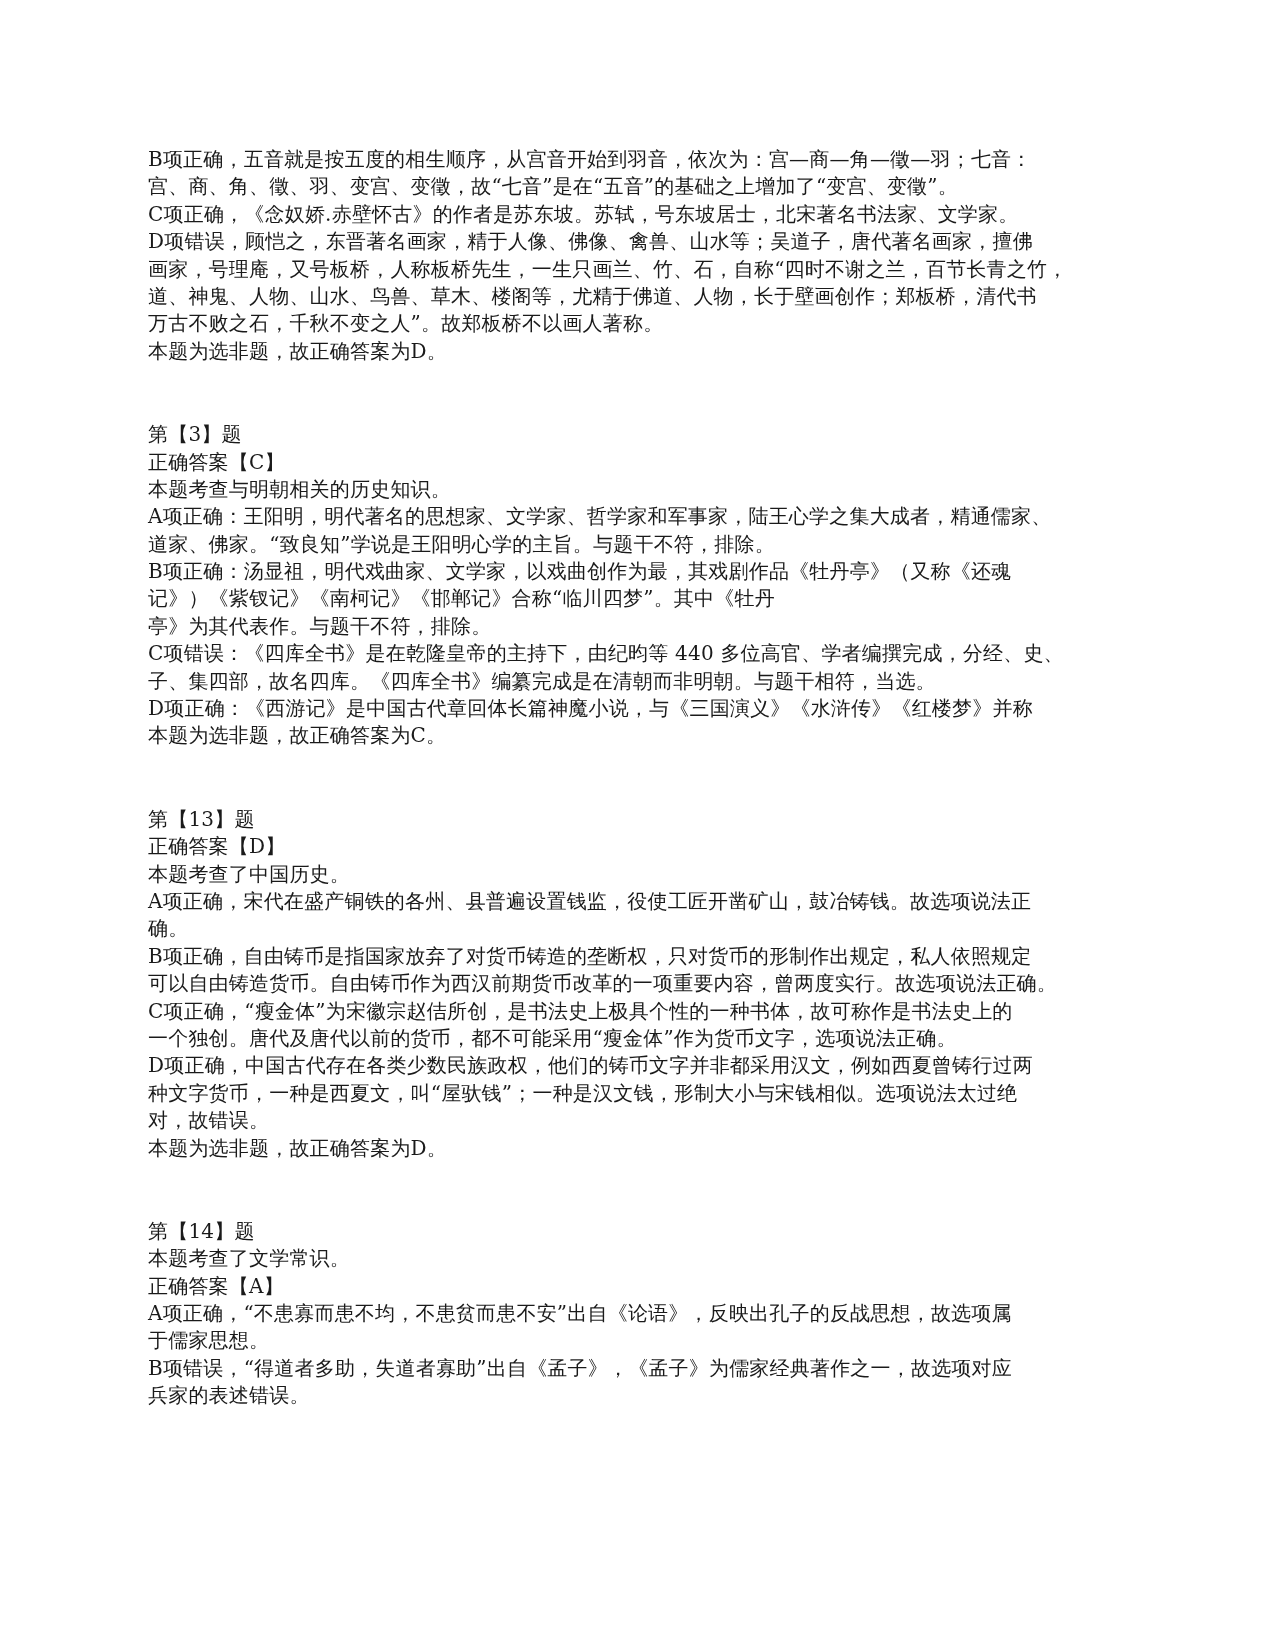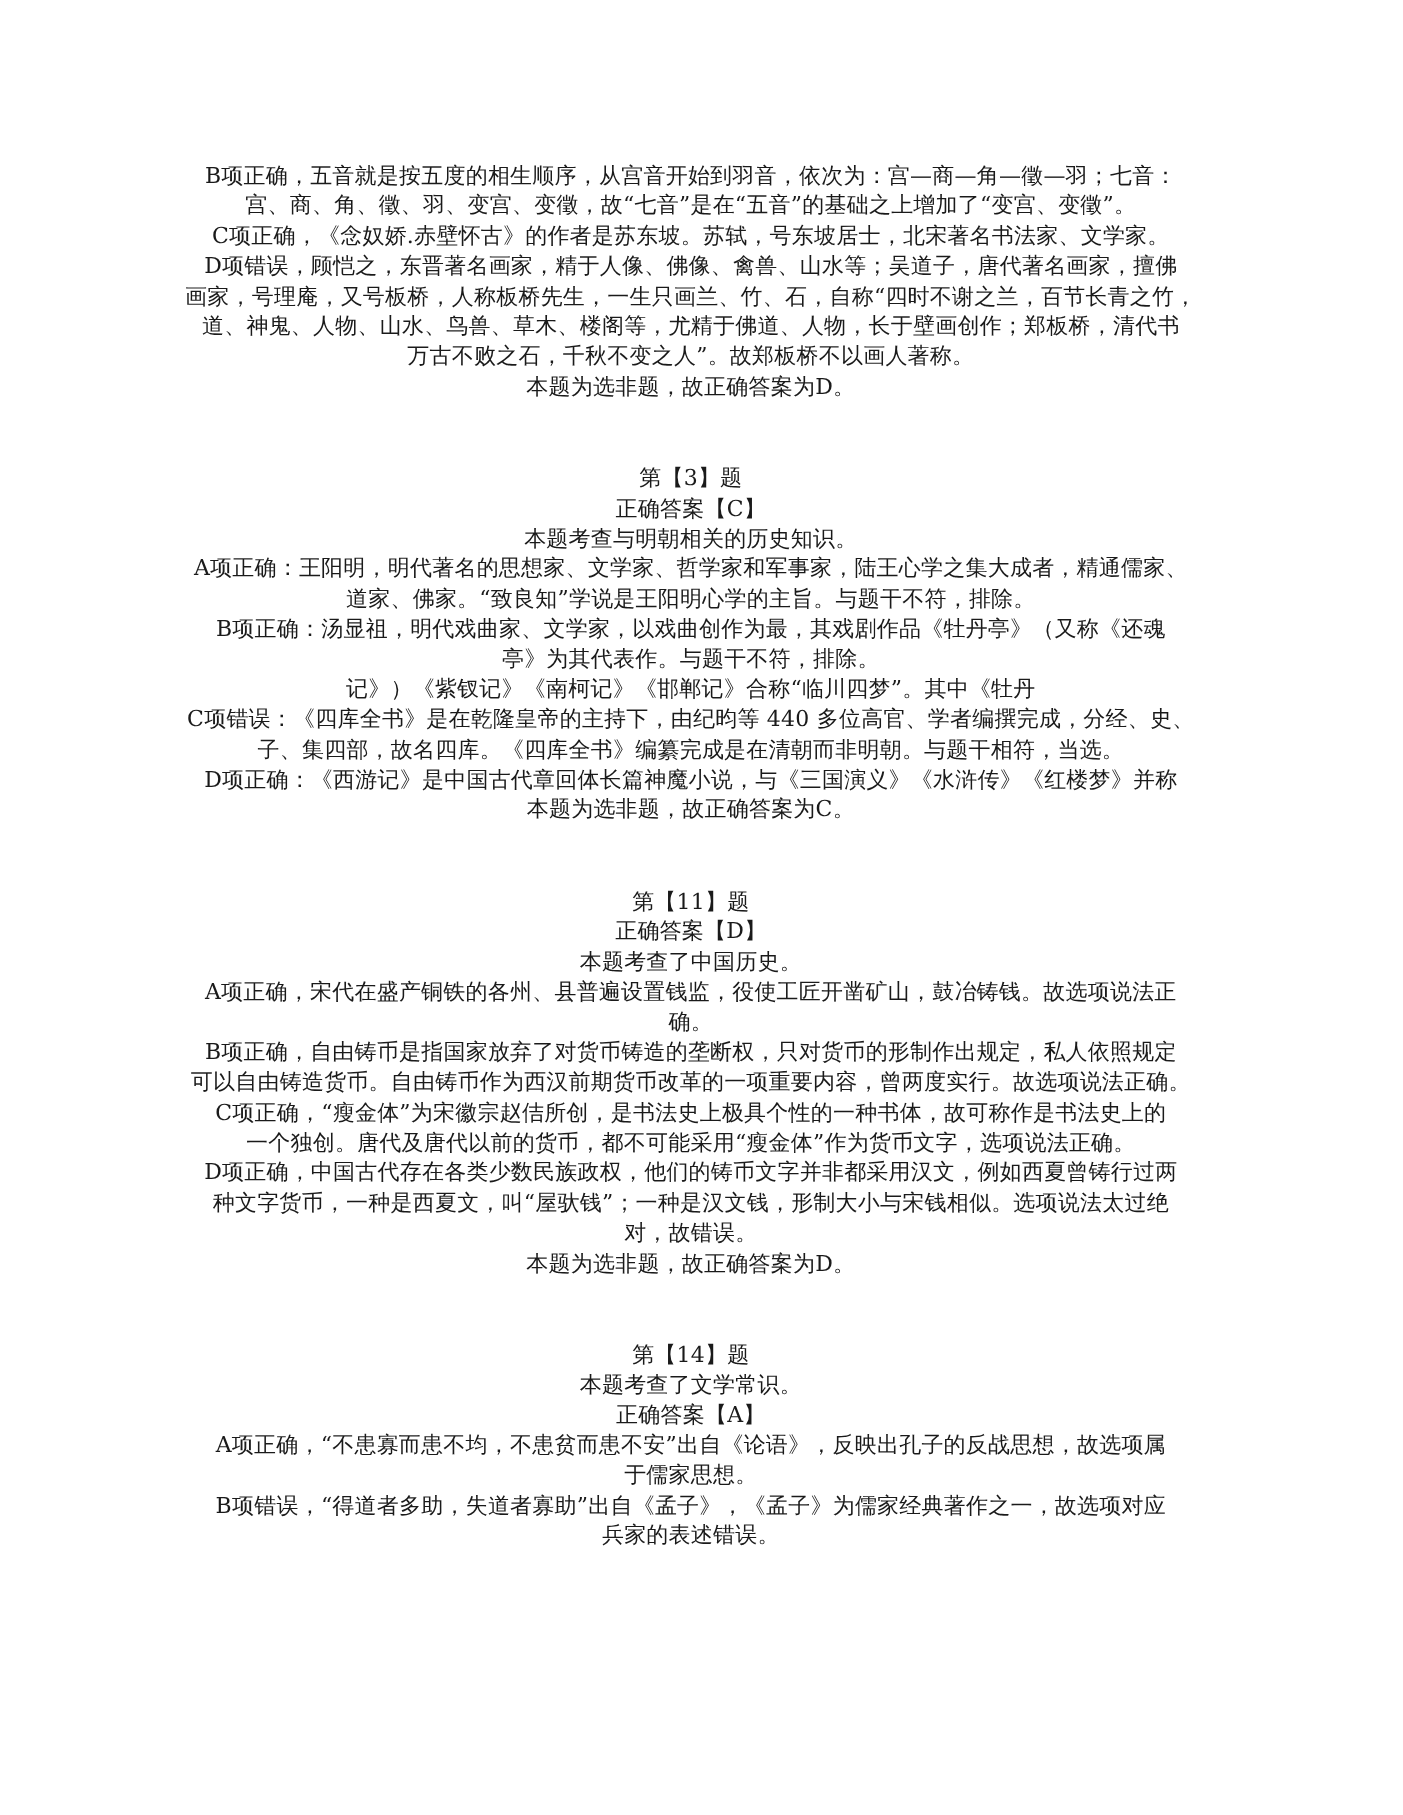--- a/index.html
+++ b/index.html
@@ -13,21 +13,20 @@
     position: relative;
     overflow: hidden;
     font-family: "DejaVu Serif", "Liberation Serif", serif;
     color: #1a1a1a;
   }
   .page {
     position: absolute;
     left: 148px;
     top: 146px;
     width: 960px;
-    text-align: center;
   }
   .line {
     font-size: 20px;
     line-height: 27.4px;
     height: 27.4px;
     white-space: nowrap;
     letter-spacing: 0.2px;
   }
   .gap-lg { height: 56px; }
 </style>
@@ -49,32 +48,32 @@
 
   <div class="gap-lg"></div>
 
   <div>
     <div class="line">第【3】题</div>
     <div class="line">正确答案【C】</div>
     <div class="line">本题考查与明朝相关的历史知识。</div>
     <div class="line">A项正确：王阳明，明代著名的思想家、文学家、哲学家和军事家，陆王心学之集大成者，精通儒家、</div>
     <div class="line">道家、佛家。“致良知”学说是王阳明心学的主旨。与题干不符，排除。</div>
     <div class="line">B项正确：汤显祖，明代戏曲家、文学家，以戏曲创作为最，其戏剧作品《牡丹亭》（又称《还魂</div>
+    <div class="line">记》）《紫钗记》《南柯记》《邯郸记》合称“临川四梦”。其中《牡丹</div>
     <div class="line">亭》为其代表作。与题干不符，排除。</div>
-    <div class="line">记》）《紫钗记》《南柯记》《邯郸记》合称“临川四梦”。其中《牡丹</div>
     <div class="line">C项错误：《四库全书》是在乾隆皇帝的主持下，由纪昀等 440 多位高官、学者编撰完成，分经、史、</div>
     <div class="line">子、集四部，故名四库。《四库全书》编纂完成是在清朝而非明朝。与题干相符，当选。</div>
     <div class="line">D项正确：《西游记》是中国古代章回体长篇神魔小说，与《三国演义》《水浒传》《红楼梦》并称</div>
     <div class="line">本题为选非题，故正确答案为C。</div>
   </div>
 
   <div class="gap-lg"></div>
 
   <div>
-    <div class="line">第【11】题</div>
+    <div class="line">第【13】题</div>
     <div class="line">正确答案【D】</div>
     <div class="line">本题考查了中国历史。</div>
     <div class="line">A项正确，宋代在盛产铜铁的各州、县普遍设置钱监，役使工匠开凿矿山，鼓冶铸钱。故选项说法正</div>
     <div class="line">确。</div>
     <div class="line">B项正确，自由铸币是指国家放弃了对货币铸造的垄断权，只对货币的形制作出规定，私人依照规定</div>
     <div class="line">可以自由铸造货币。自由铸币作为西汉前期货币改革的一项重要内容，曾两度实行。故选项说法正确。</div>
     <div class="line">C项正确，“瘦金体”为宋徽宗赵佶所创，是书法史上极具个性的一种书体，故可称作是书法史上的</div>
     <div class="line">一个独创。唐代及唐代以前的货币，都不可能采用“瘦金体”作为货币文字，选项说法正确。</div>
     <div class="line">D项正确，中国古代存在各类少数民族政权，他们的铸币文字并非都采用汉文，例如西夏曾铸行过两</div>
     <div class="line">种文字货币，一种是西夏文，叫“屋驮钱”；一种是汉文钱，形制大小与宋钱相似。选项说法太过绝</div>

